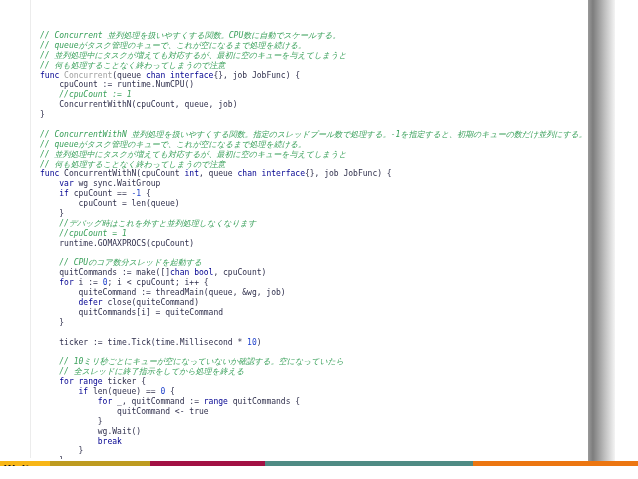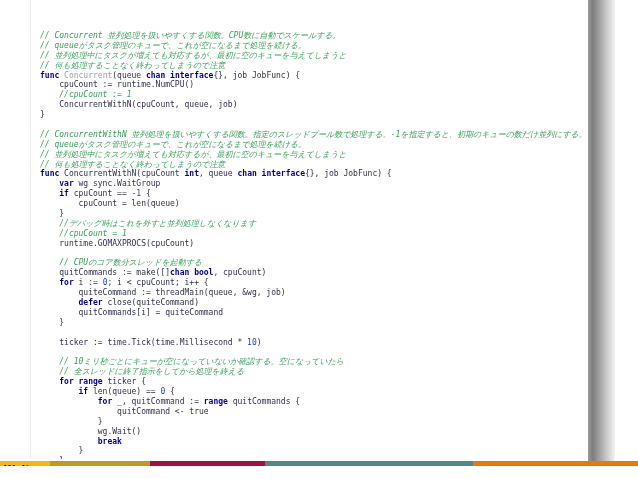--- a/index.html
+++ b/index.html
@@ -2,21 +2,21 @@
 <html><head>
 <meta charset="utf-8">
 <style>
   html,body{margin:0;padding:0;}
   body{width:638px;height:479px;overflow:hidden;background:#fff;font-family:"DejaVu Sans Mono",monospace;}
   .slide{position:relative;width:638px;height:466px;background:#ffffff;overflow:hidden;}
   .gutter-line{position:absolute;left:30px;top:0;width:1px;height:458px;background:#ececec;}
   .code{position:absolute;left:40px;top:13px;width:546px;height:446px;overflow:hidden;font-size:8px;white-space:pre;}
   .code-line{height:9.9px;line-height:9.9px;position:relative;}
   .seg-c{font-style:italic;}
-  .seg-k{font-weight:bold;}
+  .seg-k{font-weight:normal;}
   .scrollbar{position:absolute;left:588px;top:0;width:27px;height:461px;
     background:linear-gradient(to right,#9a9a9a 0%,#7d7d7d 18%,#bcbcbc 60%,#f4f4f4 100%);}
   .footer{position:absolute;left:0;top:461px;width:638px;height:18px;display:flex;}
   .footer-seg{height:18px;flex:0 0 auto;}
   .logo{position:absolute;left:4px;top:463px;z-index:2;font-family:"DejaVu Sans",sans-serif;
     font-weight:800;font-size:10px;line-height:14px;color:#171310;letter-spacing:0.2px;}
   .copyright{position:absolute;right:6px;top:465px;z-index:2;font-family:"Liberation Sans",sans-serif;
     font-size:7px;line-height:10px;}
 </style>
 </head>

